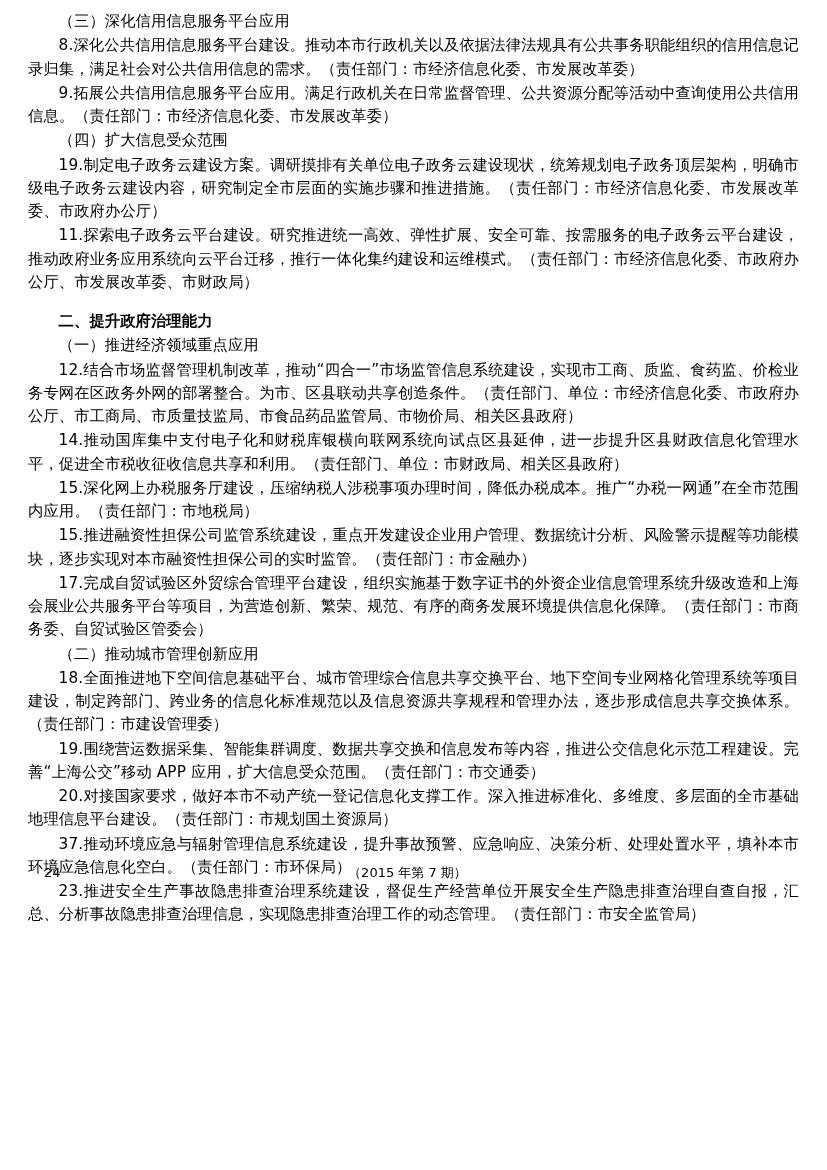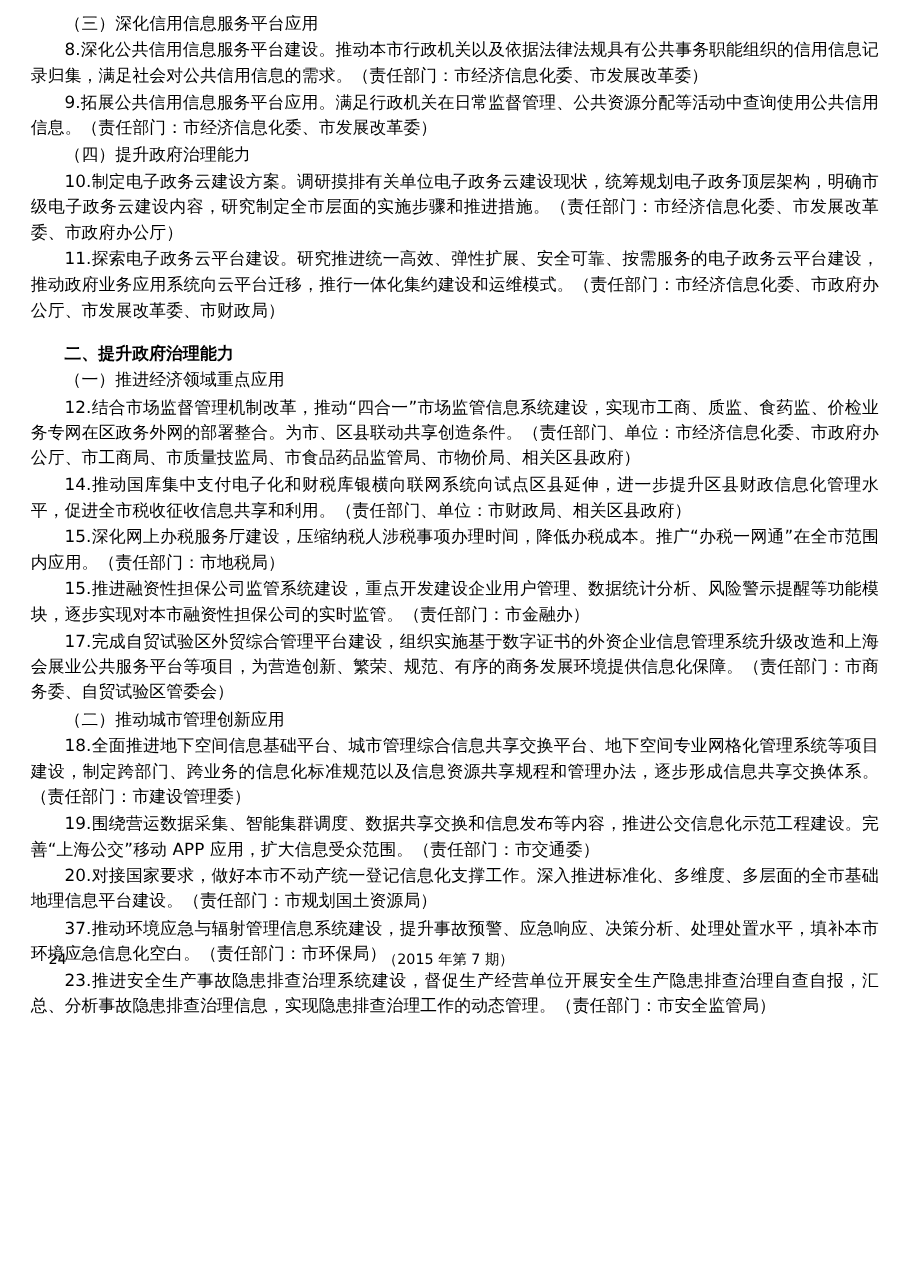--- a/index.html
+++ b/index.html
@@ -62,22 +62,22 @@
   }
 </style>
 </head>
 <body>
 
 <div id="page">
   <div class="doc-body">
     <p class="heading-sub">（三）深化信用信息服务平台应用</p>
     <p>8.深化公共信用信息服务平台建设。推动本市行政机关以及依据法律法规具有公共事务职能组织的信用信息记录归集，满足社会对公共信用信息的需求。（责任部门：市经济信息化委、市发展改革委）</p>
     <p>9.拓展公共信用信息服务平台应用。满足行政机关在日常监督管理、公共资源分配等活动中查询使用公共信用信息。（责任部门：市经济信息化委、市发展改革委）</p>
-    <p class="heading-sub">（四）提升政府治理能力</p>
-    <p>10.制定电子政务云建设方案。调研摸排有关单位电子政务云建设现状，统筹规划电子政务顶层架构，明确市级电子政务云建设内容，研究制定全市层面的实施步骤和推进措施。（责任部门：市经济信息化委、市发展改革委、市政府办公厅）</p>
+    <p class="heading-sub">（四）扩大信息受众范围</p>
+    <p>19.制定电子政务云建设方案。调研摸排有关单位电子政务云建设现状，统筹规划电子政务顶层架构，明确市级电子政务云建设内容，研究制定全市层面的实施步骤和推进措施。（责任部门：市经济信息化委、市发展改革委、市政府办公厅）</p>
     <p>11.探索电子政务云平台建设。研究推进统一高效、弹性扩展、安全可靠、按需服务的电子政务云平台建设，推动政府业务应用系统向云平台迁移，推行一体化集约建设和运维模式。（责任部门：市经济信息化委、市政府办公厅、市发展改革委、市财政局）</p>
     <p class="heading-main">二、提升政府治理能力</p>
     <p class="heading-sub">（一）推进经济领域重点应用</p>
     <p>12.结合市场监督管理机制改革，推动“四合一”市场监管信息系统建设，实现市工商、质监、食药监、价检业务专网在区政务外网的部署整合。为市、区县联动共享创造条件。（责任部门、单位：市经济信息化委、市政府办公厅、市工商局、市质量技监局、市食品药品监管局、市物价局、相关区县政府）</p>
     <p>14.推动国库集中支付电子化和财税库银横向联网系统向试点区县延伸，进一步提升区县财政信息化管理水平，促进全市税收征收信息共享和利用。（责任部门、单位：市财政局、相关区县政府）</p>
     <p>15.深化网上办税服务厅建设，压缩纳税人涉税事项办理时间，降低办税成本。推广“办税一网通”在全市范围内应用。（责任部门：市地税局）</p>
     <p>15.推进融资性担保公司监管系统建设，重点开发建设企业用户管理、数据统计分析、风险警示提醒等功能模块，逐步实现对本市融资性担保公司的实时监管。（责任部门：市金融办）</p>
     <p>17.完成自贸试验区外贸综合管理平台建设，组织实施基于数字证书的外资企业信息管理系统升级改造和上海会展业公共服务平台等项目，为营造创新、繁荣、规范、有序的商务发展环境提供信息化保障。（责任部门：市商务委、自贸试验区管委会）</p>
     <p class="heading-sub">（二）推动城市管理创新应用</p>
     <p>18.全面推进地下空间信息基础平台、城市管理综合信息共享交换平台、地下空间专业网格化管理系统等项目建设，制定跨部门、跨业务的信息化标准规范以及信息资源共享规程和管理办法，逐步形成信息共享交换体系。（责任部门：市建设管理委）</p>

